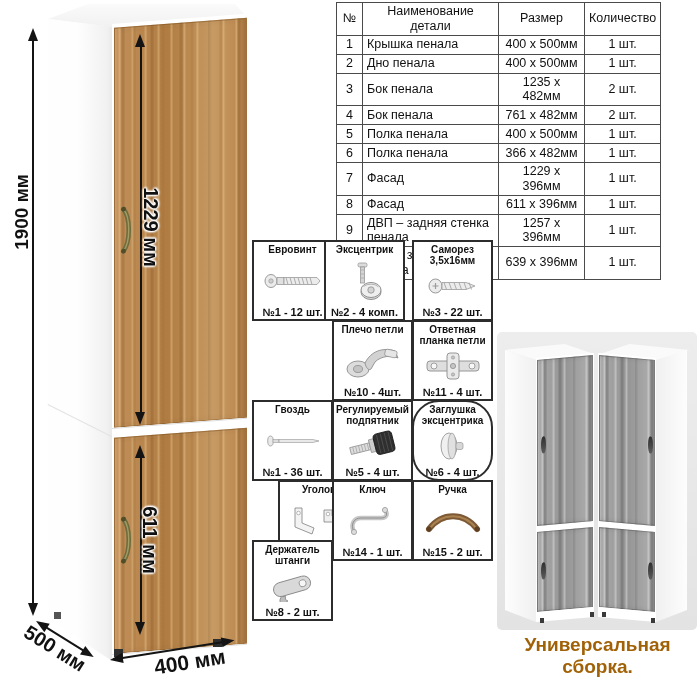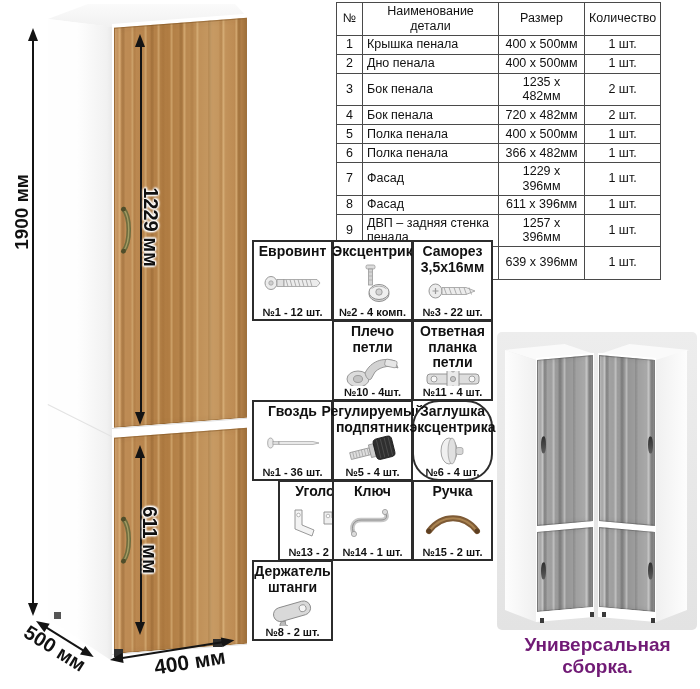--- a/index.html
+++ b/index.html
@@ -53,21 +53,21 @@
   .parts-table{position:absolute;left:336px;top:2px;border-collapse:collapse;font-size:12.5px;line-height:1.18;color:#111;}
   .parts-table th,.parts-table td{border:1px solid #4a4a4a;padding:1px 4px;}
   .parts-table th{font-weight:normal;text-align:center;height:17px;}
   .parts-table td{height:16px;}
   .parts-table td.c{text-align:center;}
 
   
   .hw-grid{position:absolute;left:252px;top:240px;width:243px;height:402px;}
   .hw-cell{position:absolute;width:81px;height:81px;border:2px solid #2c2c2c;box-sizing:border-box;background:#fff;
     display:flex;flex-direction:column;align-items:center;justify-content:space-between;padding:2px 1px 1px;}
-  .hw-title{font-weight:bold;font-size:14px;text-align:center;line-height:1.12;}
+  .hw-title{font-weight:bold;font-size:10px;text-align:center;line-height:1.12;}
   .hw-label{font-weight:bold;font-size:11px;text-align:left;}
   .hw-icon{flex:1;display:flex;align-items:center;justify-content:center;overflow:hidden;}
 
   
   .universal{position:absolute;left:495px;top:332px;width:205px;height:340px;}
   .u-backdrop{position:absolute;left:2px;top:0;width:200px;height:298px;border-radius:5px;
     background:linear-gradient(180deg,#ededed,#e3e3e3);}
   .grey-wood{background:
     repeating-linear-gradient(90deg, rgba(70,70,70,0) 0 5px, rgba(70,70,70,.3) 6px 8px, rgba(70,70,70,0) 9px 15px),
     repeating-linear-gradient(90deg, rgba(255,255,255,0) 0 3px, rgba(255,255,255,.35) 4px 5px, rgba(255,255,255,0) 6px 11px),
@@ -81,21 +81,21 @@
   .u-front{position:absolute;top:26px;width:58px;height:264px;background:#fff;transform-origin:0 0;}
   .u-front-l{left:41px;transform:skewY(-4.9deg);}
   .u-front-r{left:103px;top:21px;transform:skewY(4.9deg);}
   .u-door{position:absolute;left:1px;width:56px;border:1px solid rgba(70,70,70,.45);box-sizing:border-box;
     box-shadow:inset -4px 0 6px -3px rgba(40,40,40,.35), inset 2px 0 3px -2px rgba(255,255,255,.4);}
   .u-door1{top:2px;height:166px;}
   .u-door2{top:174px;height:80px;}
   .u-plinth{position:absolute;left:1px;top:254px;width:56px;height:6px;background:#fff;}
   .g-handle{position:absolute;width:5px;height:17px;border-radius:40%/50%;background:linear-gradient(#2f2f2f,#5c5c5c);}
   .u-foot{position:absolute;width:4px;height:5px;background:#3a3a3a;}
-  .u-caption{position:absolute;left:0;top:302px;width:205px;text-align:center;font-weight:bold;font-size:19px;color:#701a75;}
+  .u-caption{position:absolute;left:0;top:302px;width:205px;text-align:center;font-weight:bold;font-size:19px;color:#a16207;}
 </style>
 </head>
 <body>
 
 <div class="page">
 
   <div>
     <div class="abs cab-top"></div>
     <div class="abs cab-side"></div>
     <div class="abs side-line"></div>
@@ -185,21 +185,21 @@
         </tr>
       <tr>
           <td class="c">3</td>
           <td>Бок пенала</td>
           <td class="c">1235 х 482мм</td>
           <td class="c">2 шт.</td>
         </tr>
       <tr>
           <td class="c">4</td>
           <td>Бок пенала</td>
-          <td class="c">720 х 482мм</td>
+          <td class="c">761 х 482мм</td>
           <td class="c">2 шт.</td>
         </tr>
       <tr>
           <td class="c">5</td>
           <td>Полка пенала</td>
           <td class="c">400 х 500мм</td>
           <td class="c">1 шт.</td>
         </tr>
       <tr>
           <td class="c">6</td>
@@ -243,21 +243,21 @@
             <ellipse cx="7" cy="10" rx="6" ry="6.5" fill="#ececec" stroke="#9a9a9a"></ellipse>
             <circle cx="7" cy="10" r="2.2" fill="#cfcfcf" stroke="#9a9a9a" stroke-width="0.7"></circle>
             <rect x="13" y="6.5" width="7" height="7" fill="#e0e0e0" stroke="#9a9a9a" stroke-width="0.8"></rect>
             <path d="M20 6.5 H53 L56 10 L53 13.5 H20 Z" fill="#ececec" stroke="#9a9a9a" stroke-width="0.8"></path>
             <path d="M22 6.5 l2 7 m2 -7 l2 7 m2 -7 l2 7 m2 -7 l2 7 m2 -7 l2 7 m2 -7 l2 7 m2 -7 l2 7" stroke="#a5a5a5" stroke-width="0.9" fill="none"></path>
           </svg>
       </div>
       <div class="hw-label">№1 - 12 шт.</div>
     </div>
 
-    <div class="hw-cell" style="left:80px;top:0;">
+    <div class="hw-cell" style="left:72px;top:0;">
       <div class="hw-title">Эксцентрик</div>
       <div class="hw-icon">
         <svg width="54" height="40" viewBox="0 0 54 40">
             <rect x="20" y="2" width="9" height="4" rx="1.5" fill="#dcdcdc" stroke="#9a9a9a" stroke-width="0.8"></rect>
             <rect x="22.5" y="6" width="4" height="16" fill="#d4d4d4" stroke="#9a9a9a" stroke-width="0.8"></rect>
             <path d="M22.5 9 h4 m-4 4 h4 m-4 4 h4" stroke="#aaaaaa" stroke-width="0.8"></path>
             <ellipse cx="33" cy="31" rx="10" ry="7.5" fill="#d9d9d9" stroke="#8f8f8f"></ellipse>
             <ellipse cx="33" cy="29" rx="10" ry="7.5" fill="#efefef" stroke="#8f8f8f"></ellipse>
             <circle cx="33" cy="29" r="3.2" fill="#d3d3d3" stroke="#8f8f8f" stroke-width="0.8"></circle>
             <path d="M25.5 25.5 A10 7.5 0 0 1 40.5 25.8" fill="none" stroke="#9f9f9f" stroke-width="0.8"></path>
@@ -381,21 +381,21 @@
         <svg width="58" height="24" viewBox="0 0 58 24">
             <path d="M5 20 C18 3 40 3 53 20" fill="none" stroke="#7d5a35" stroke-width="6" stroke-linecap="round"></path>
             <path d="M5 20 C18 3 40 3 53 20" fill="none" stroke="#a9824f" stroke-width="2" stroke-linecap="round"></path>
             <circle cx="5" cy="20" r="2.5" fill="#5d3f22"></circle>
             <circle cx="53" cy="20" r="2.5" fill="#5d3f22"></circle>
           </svg>
       </div>
       <div class="hw-label">№15 - 2 шт.</div>
     </div>
 
-    <div class="hw-cell" style="left:0;top:320px;">
+    <div class="hw-cell" style="left:0;top:300px;">
       <div class="hw-title">Держатель штанги</div>
       <div class="hw-icon">
         <svg width="52" height="32" viewBox="0 0 52 32">
             <g transform="rotate(-16 26 16)">
               <rect x="6" y="9" width="38" height="14" rx="7" fill="#d9d9d9" stroke="#8a8a8a" stroke-width="0.9"></rect>
               <circle cx="36" cy="16" r="3.4" fill="#f6f6f6" stroke="#8a8a8a" stroke-width="0.8"></circle>
               <path d="M12 23 q-5 4 -1 8 l6 -2 q-3 -2 -1 -5 Z" fill="#bdbdbd" stroke="#8a8a8a" stroke-width="0.8"></path>
             </g>
           </svg>
       </div>

